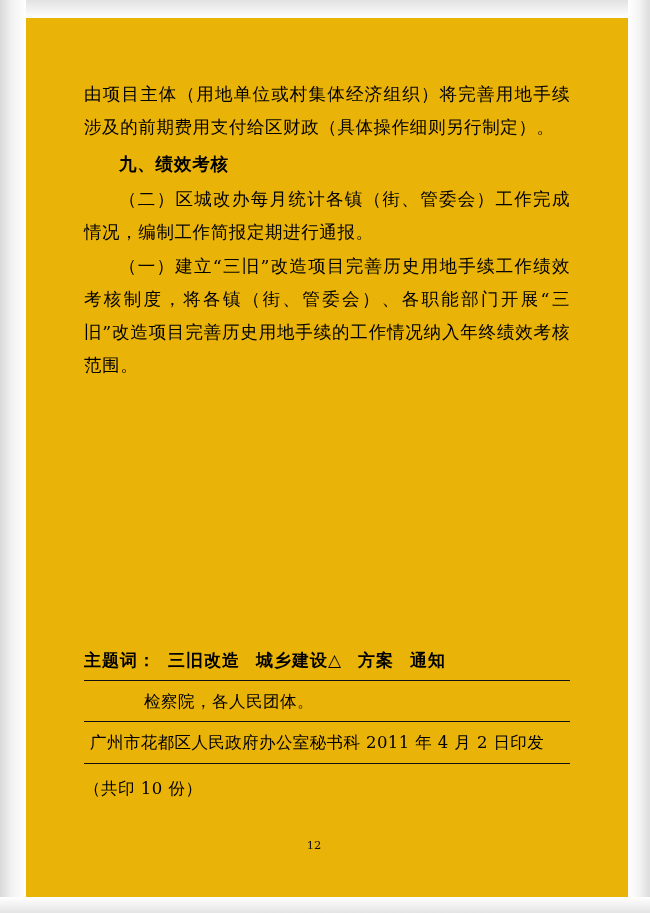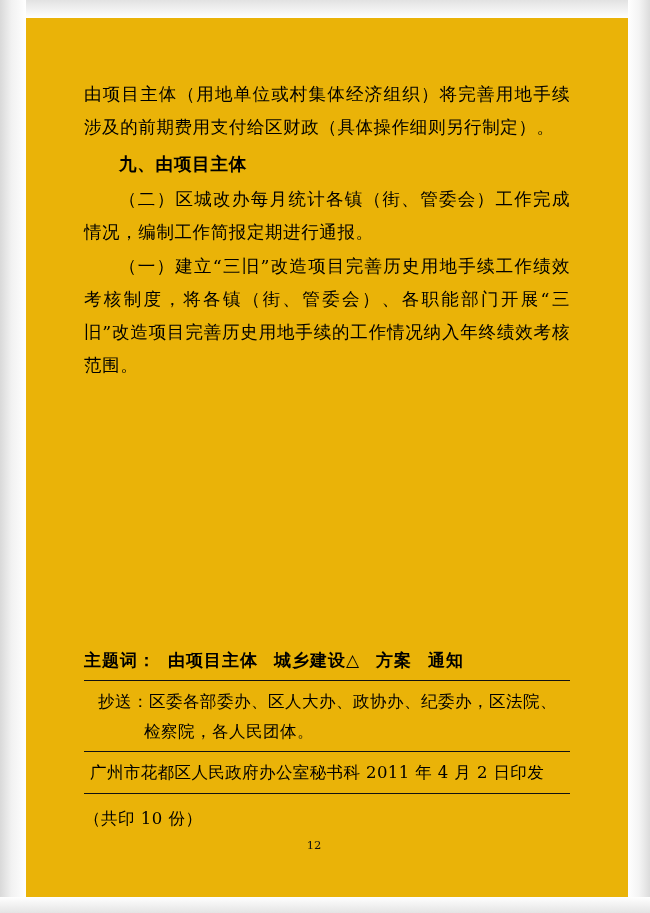--- a/index.html
+++ b/index.html
@@ -147,38 +147,37 @@
 
   <div class="scan-edge-top"></div>
   <div class="scan-edge-left"></div>
   <div class="scan-edge-right"></div>
   <div class="scan-edge-bottom"></div>
 
   <div class="content">
 
     <p class="para">由项目主体（用地单位或村集体经济组织）将完善用地手续涉及的前期费用支付给区财政（具体操作细则另行制定）。</p>
 
-    <p class="heading">九、由项目主体</p>
+    <p class="heading">九、绩效考核</p>
 
     <p class="para indent">（二）区城改办每月统计各镇（街、管委会）工作完成情况，编制工作简报定期进行通报。</p>
 
     <p class="para indent">（一）建立“三旧”改造项目完善历史用地手续工作绩效考核制度，将各镇（街、管委会）、各职能部门开展“三旧”改造项目完善历史用地手续的工作情况纳入年终绩效考核范围。</p>
 
   </div>
 
   <div class="footer">
 
     <div class="keywords">
-      <span class="kw-label">主题词：</span><span>由项目主体</span><span class="kw-gap1"></span><span>城乡建设△</span><span class="kw-gap2"></span><span>方案</span><span class="kw-gap2"></span><span>通知</span>
+      <span class="kw-label">主题词：</span><span>三旧改造</span><span class="kw-gap1"></span><span>城乡建设△</span><span class="kw-gap2"></span><span>方案</span><span class="kw-gap2"></span><span>通知</span>
     </div>
 
     <div class="rule"></div>
 
     <div class="cc-block">
-      <div class="cc-line"><span>抄送：</span><span>区委各部委办、区人大办、政协办、纪委办，区法院、</span></div>
       <div class="cc-line second">检察院，各人民团体。</div>
     </div>
 
     <div class="rule"></div>
 
     <div class="issuer">广州市花都区人民政府办公室秘书科   2011 年 4 月 2 日印发</div>
 
     <div class="rule"></div>
 
     <div class="copies">（共印 10 份）</div>

